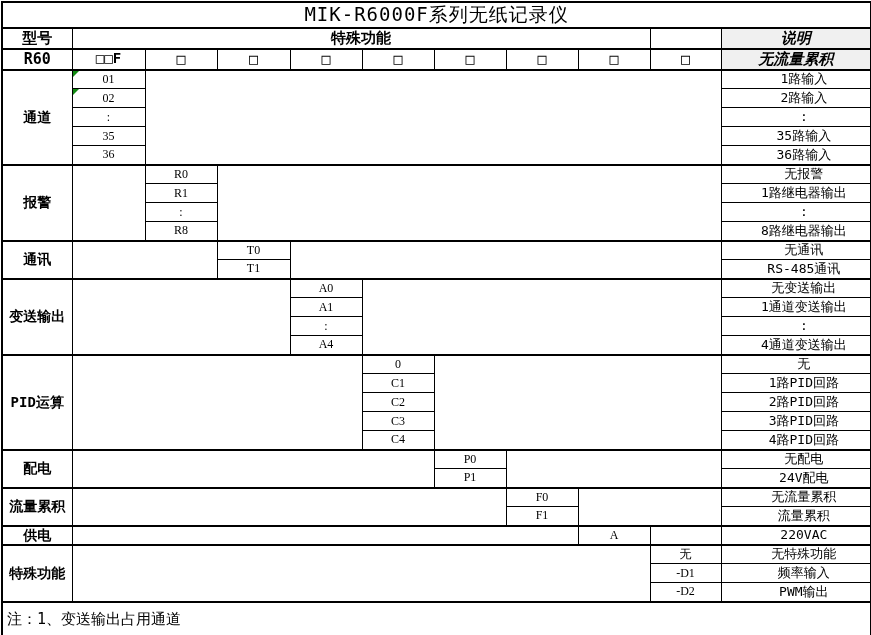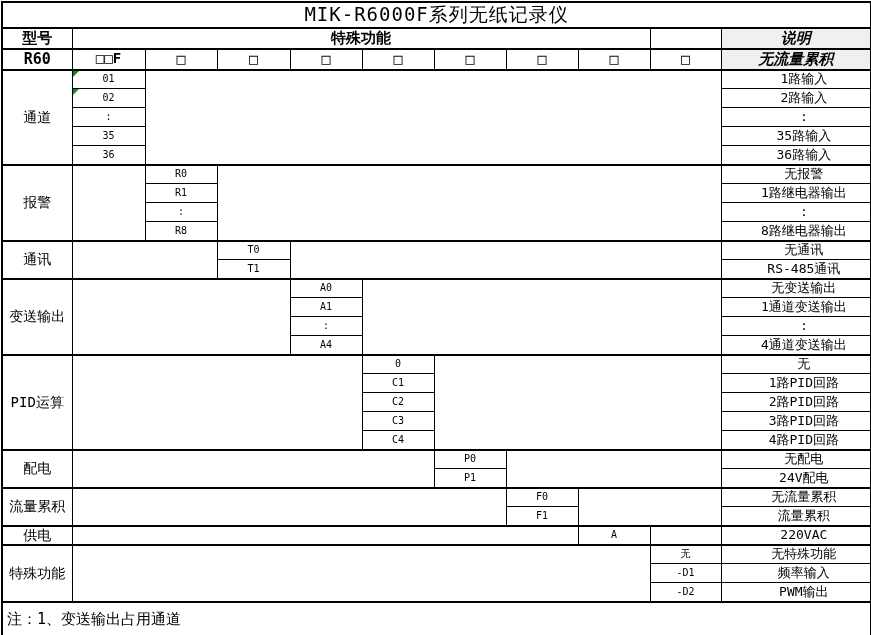--- a/index.html
+++ b/index.html
@@ -16,22 +16,22 @@
      padding:0;overflow:hidden;color:#000;font-size:13px;line-height:1.25;}
   tr{height:19px;}
   tr.title-row{height:25px;margin-left:12px;}
   tr.header-row{height:21px;}
   tr.model-row{height:17px;}
   tr.note-row{height:36px;}
   tr.t2 > td{border-top-width:2px;}
   .title-cell{font-size:19px;letter-spacing:1px;}
   .hdr{font-weight:bold;font-size:15px;}
   .fill{background:var(--hdrfill);font-style:italic;}
-  .lbl{font-weight:normal;font-size:14px;line-height:1.15;}
-  .code{font-size:10px;position:relative;}
+  .lbl{font-weight:bold;font-size:14px;line-height:1.15;}
+  .code{font-size:12px;position:relative;font-family:Liberation Serif, serif;}
   .prefix{font-weight:bold;font-size:14px;}
   .box{font-weight:bold;font-size:15px;}
   .desc{font-size:13px;padding-left:16px;}
   .note-cell{text-align:left;font-size:15px;padding-left:4px;}
   .tri{position:absolute;top:0;left:0;width:0;height:0;
        border-top:6px solid var(--marker);border-right:6px solid transparent;}
 </style>
 </head>
 <body>
 

